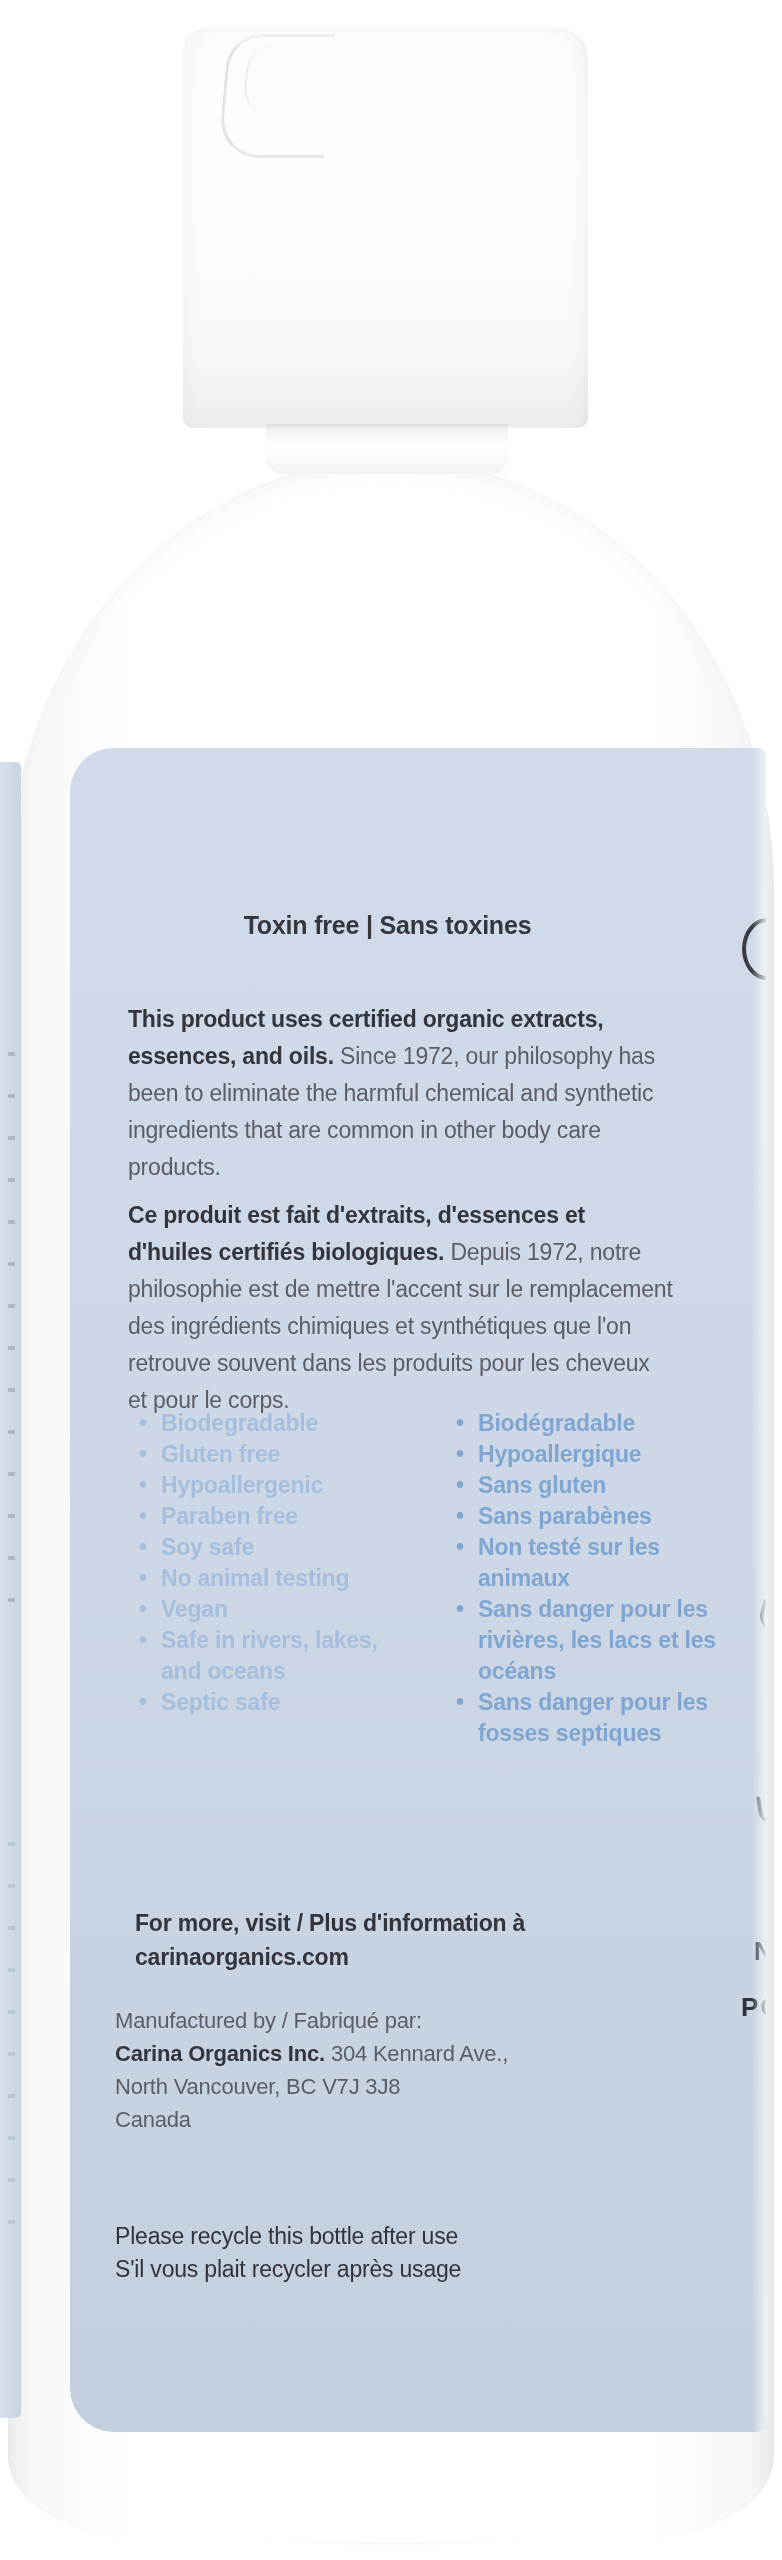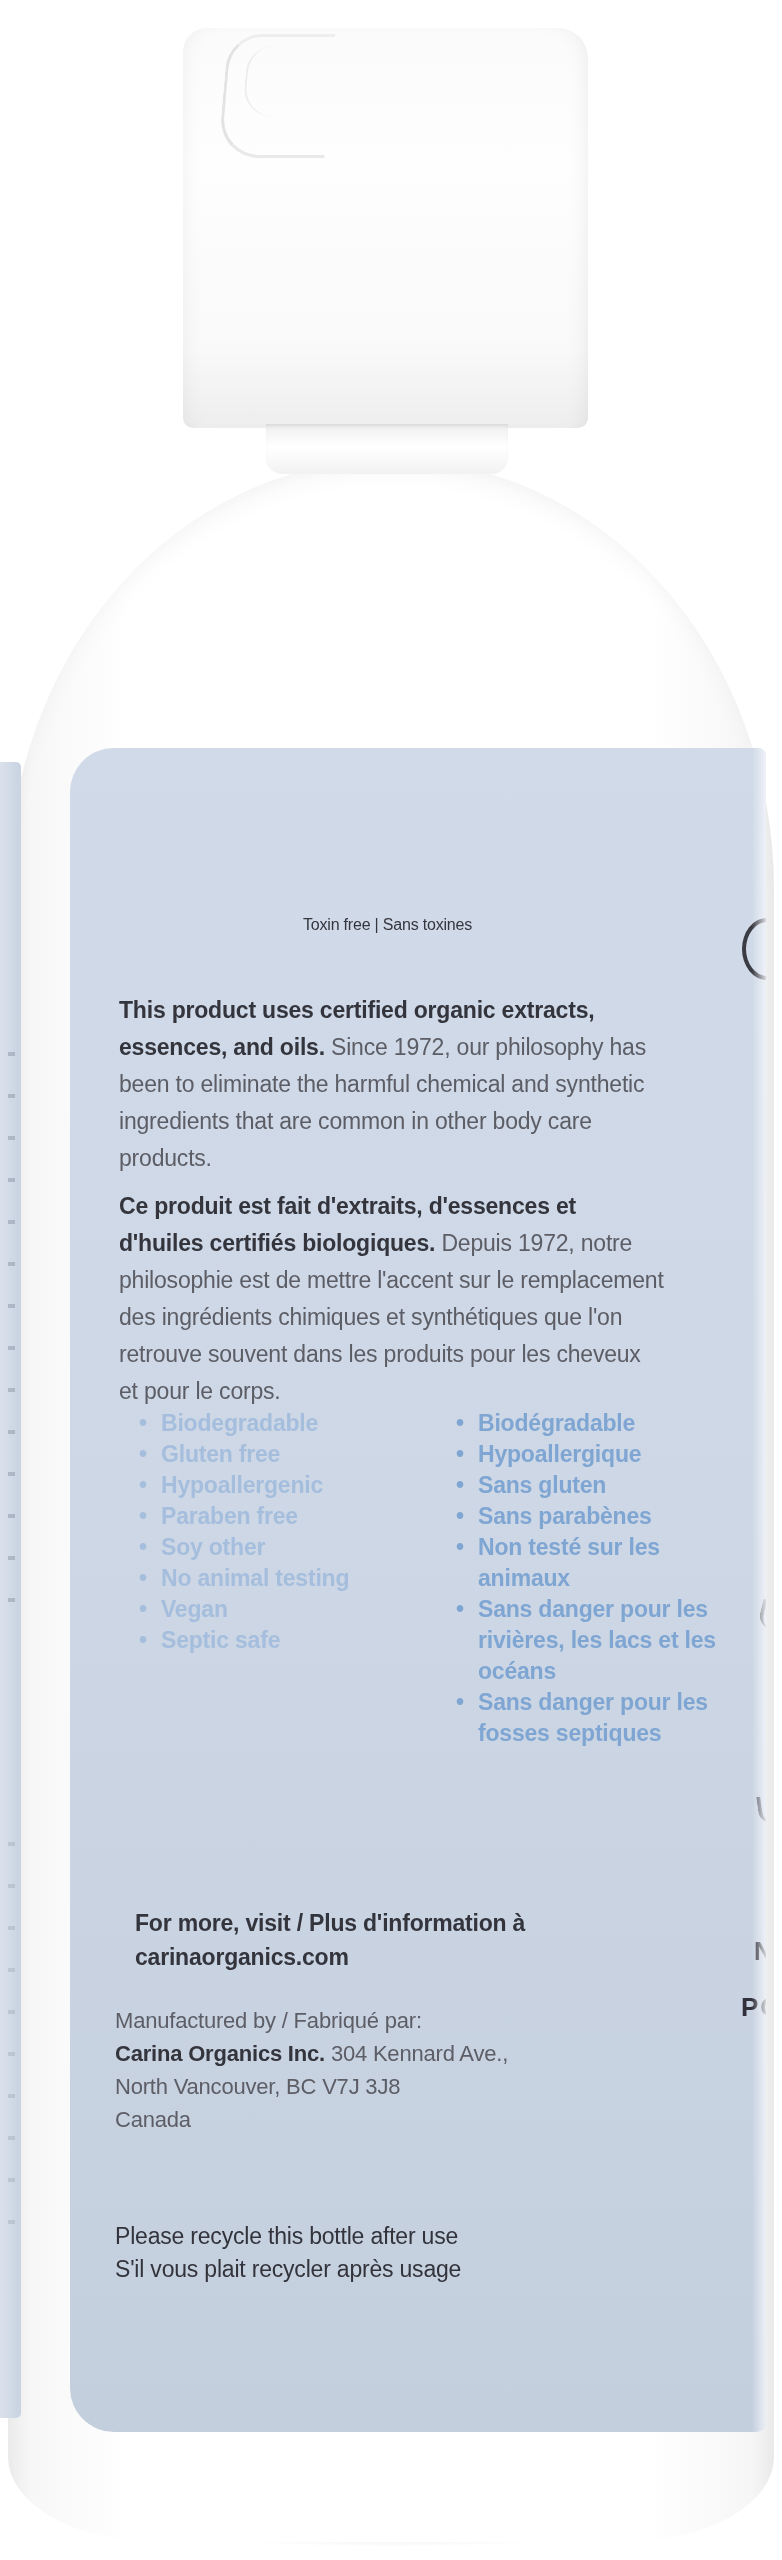--- a/index.html
+++ b/index.html
@@ -59,23 +59,23 @@
     background:linear-gradient(180deg,#d0dae8 0%,#cdd7e5 45%,#c4cfde 100%);
     overflow:hidden;
   }
   .label::after{ 
     content:"";position:absolute;top:0;right:0;width:14px;height:100%;
     background:linear-gradient(90deg,rgba(255,255,255,0) 0%,rgba(244,246,250,0.85) 100%);
   }
   .content{position:absolute;left:45px;top:0;width:612px;}
   .title{
     position:absolute;top:160px;left:0;width:545px;text-align:center;
-    font-size:16px;font-weight:400;color:#35363e;line-height:34px;
+    font-size:25px;font-weight:700;color:#35363e;line-height:34px;
   }
-  .para{position:absolute;left:0;width:545px;font-size:23px;line-height:37px;color:#5c5d65;margin:4px;}
+  .para{position:absolute;left:0;width:545px;font-size:23px;line-height:37px;color:#5c5d65;margin:13px;}
   .para .b{font-weight:700;color:#33343c;}
   .para-en{top:240px;}
   .para-fr{top:436px;}
   .features{position:absolute;top:660px;left:22px;display:flex;gap:32px;}
   .features ul{list-style:none;margin:0;padding:0;font-size:23px;font-weight:700;line-height:31px;}
   .features li{position:relative;padding-left:24px;}
   .features li::before{content:"\2022";position:absolute;left:2px;}
   .col-en{width:285px;color:#a5bedd;}
   .col-fr{width:274px;color:#7fa6d3;}
   .more{position:absolute;top:1158px;left:0;font-size:23px;font-weight:700;color:#33343c;line-height:34px;margin-left:20px;}
@@ -120,23 +120,24 @@
 
     <p class="para para-fr"><span class="b">Ce produit est fait d'extraits, d'essences et d'huiles certifiés biologiques.</span><span> Depuis 1972, notre philosophie est de mettre l'accent sur le remplacement des ingrédients chimiques et synthétiques que l'on retrouve souvent dans les produits pour les cheveux et pour le corps.</span></p>
 
     <div class="features">
       <ul class="col-en">
 
       <li class="feature"><span>Biodegradable</span></li>
           <li class="feature"><span>Gluten free</span></li>
           <li class="feature"><span>Hypoallergenic</span></li>
           <li class="feature"><span>Paraben free</span></li>
-          <li class="feature"><span>Soy other</span></li>
+          <li class="feature"><span>Soy safe</span></li>
           <li class="feature"><span>No animal testing</span></li>
           <li class="feature"><span>Vegan</span></li>
+          <li class="feature"><span>Safe in rivers, lakes, and oceans</span></li>
           <li class="feature"><span>Septic safe</span></li>
         </ul>
       <ul class="col-fr">
 
       <li class="feature"><span>Biodégradable</span></li>
           <li class="feature"><span>Hypoallergique</span></li>
           <li class="feature"><span>Sans gluten</span></li>
           <li class="feature"><span>Sans parabènes</span></li>
           <li class="feature"><span>Non testé sur les animaux</span></li>
           <li class="feature"><span>Sans danger pour les rivières, les lacs et les océans</span></li>

